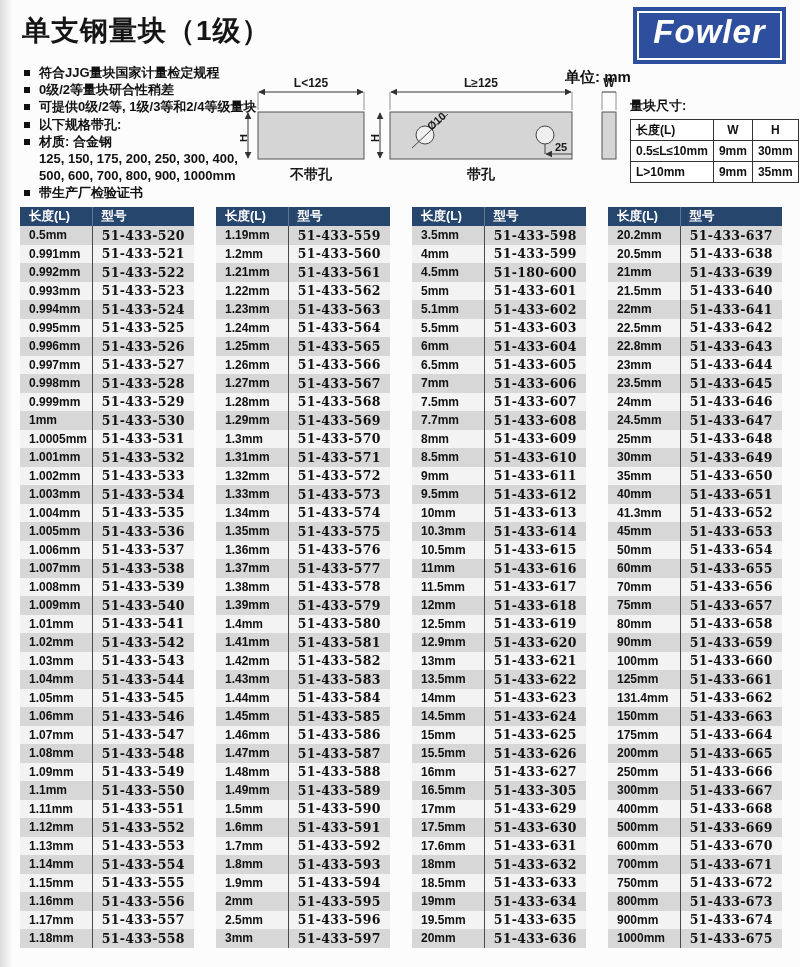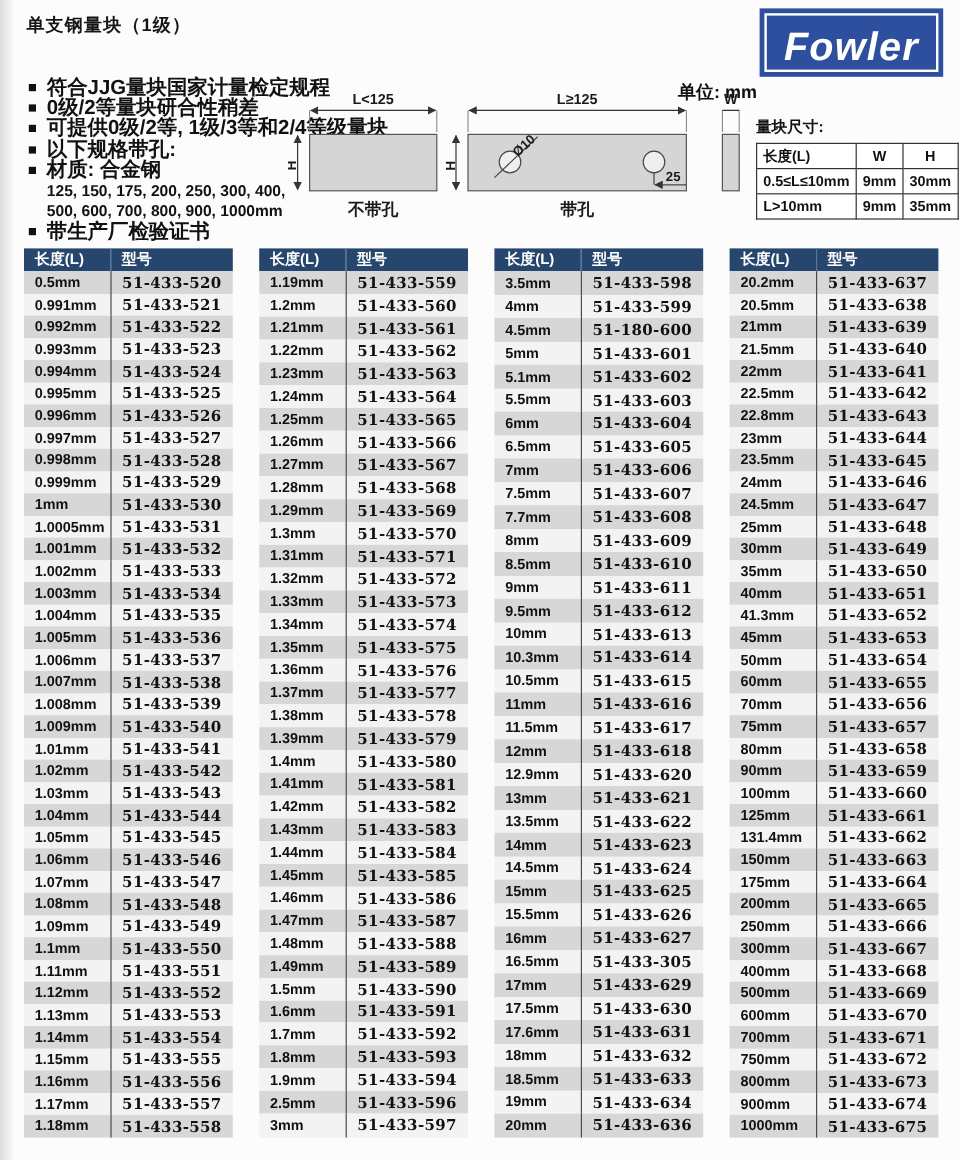--- a/index.html
+++ b/index.html
@@ -8,35 +8,35 @@
     background:#fcfcfc;
     font-family:"Liberation Sans", sans-serif;
     color:#111;
   }
   .left-edge {
     position:absolute; left:0; top:0; width:12px; height:100%;
     background:linear-gradient(to right,#dcdcdc,#fbfbfb);
   }
   .page-title {
     position:absolute; left:22px; top:12px;
-    font-size:15px; font-weight:bold; letter-spacing:1px; color:#151515;
+    font-size:28px; font-weight:bold; letter-spacing:1px; color:#151515;
   }
   .logo {
     position:absolute; left:633px; top:7px; width:153px; height:57px;
     background:var(--logo_bg); box-sizing:border-box; padding:4px;
   }
   .logo-frame {
     width:100%; height:100%; border:2px solid #fff; box-sizing:border-box;
-    display:flex; align-items:flex-end; justify-content:center;
+    display:flex; align-items:flex-start; justify-content:center;
   }
   .logo-text {
     color:#fff; font-size:33px; font-weight:bold; font-style:italic; letter-spacing:1px;
   }
   .features { position:absolute; left:22px; top:64px; width:310px; }
-  .feature { display:flex; font-size:17px; font-weight:bold; line-height:17.2px; }
+  .feature { display:flex; font-size:13px; font-weight:bold; line-height:17.2px; }
   .bullet { width:6px; height:6px; background:#111; margin:6px 9px 0 2px; flex:none; }
   .feature-cont { padding-left:17px; font-size:13px; font-weight:bold; line-height:17.2px; }
   .unit-label {
     position:absolute; left:565px; top:68px; font-size:15px; font-weight:bold;
   }
   .diagram { position:absolute; left:240px; top:62px; }
   .size-block { position:absolute; left:630px; top:97px; width:160px; }
   .size-title { font-size:13px; font-weight:bold; margin-bottom:4px; }
   table.size-table { border-collapse:collapse; background:#fff; }
   table.size-table th, table.size-table td {
@@ -508,20 +508,24 @@
         </tr>
         <tr>
           <td class="len">1.8mm</td>
           <td class="mod">51-433-593</td>
         </tr>
         <tr>
           <td class="len">1.9mm</td>
           <td class="mod">51-433-594</td>
         </tr>
         <tr>
+          <td class="len">2mm</td>
+          <td class="mod">51-433-595</td>
+        </tr>
+        <tr>
           <td class="len">2.5mm</td>
           <td class="mod">51-433-596</td>
         </tr>
         <tr>
           <td class="len">3mm</td>
           <td class="mod">51-433-597</td>
         </tr>
       </tbody>
   </table>
   <table class="ptable">
@@ -614,20 +618,24 @@
         </tr>
         <tr>
           <td class="len">11.5mm</td>
           <td class="mod">51-433-617</td>
         </tr>
         <tr>
           <td class="len">12mm</td>
           <td class="mod">51-433-618</td>
         </tr>
         <tr>
+          <td class="len">12.5mm</td>
+          <td class="mod">51-433-619</td>
+        </tr>
+        <tr>
           <td class="len">12.9mm</td>
           <td class="mod">51-433-620</td>
         </tr>
         <tr>
           <td class="len">13mm</td>
           <td class="mod">51-433-621</td>
         </tr>
         <tr>
           <td class="len">13.5mm</td>
           <td class="mod">51-433-622</td>
@@ -672,20 +680,24 @@
           <td class="len">18mm</td>
           <td class="mod">51-433-632</td>
         </tr>
         <tr>
           <td class="len">18.5mm</td>
           <td class="mod">51-433-633</td>
         </tr>
         <tr>
           <td class="len">19mm</td>
           <td class="mod">51-433-634</td>
+        </tr>
+        <tr>
+          <td class="len">19.5mm</td>
+          <td class="mod">51-433-635</td>
         </tr>
         <tr>
           <td class="len">20mm</td>
           <td class="mod">51-433-636</td>
         </tr>
       </tbody>
   </table>
   <table class="ptable">
     <colgroup>
         <col class="c-len">

